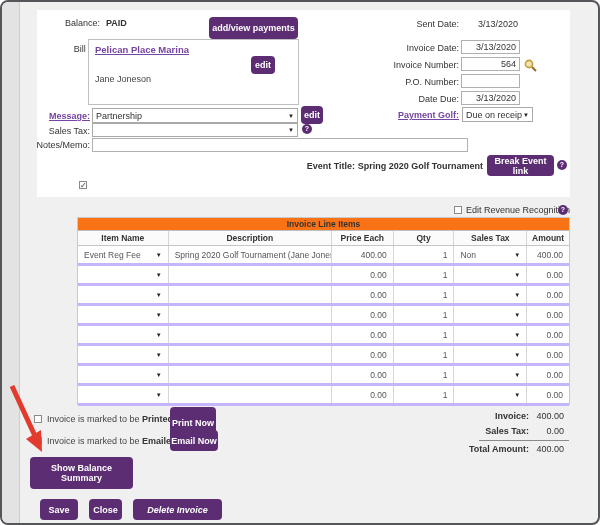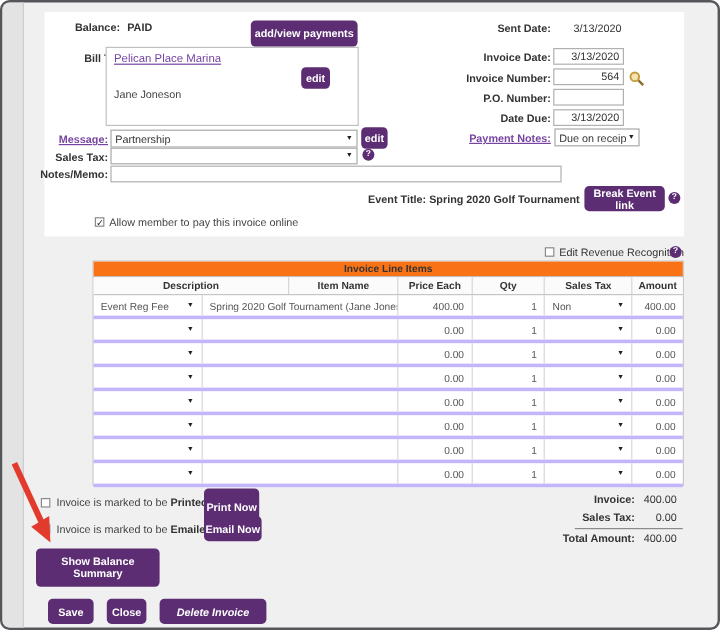--- a/index.html
+++ b/index.html
@@ -4,24 +4,24 @@
 <style>
   * { box-sizing: border-box; margin: 0; padding: 0; }
   html,body { background:#fff; font-family:"Liberation Sans", sans-serif; }
   .frame{ position:relative; width:600px; height:525px; background:#f0f0f0;
           border:2px solid #55565a; border-radius:8px; overflow:hidden;
           font-size:9px; color:#333; }
   .abs{ position:absolute; }
   .left-strip{ position:absolute; left:0; top:0; width:18px; height:525px;
                background:#e3e3e3; border-right:1px solid #cdcdcd; }
   .panel-top{ position:absolute; left:35px; top:8px; width:533px; height:187px; background:#ffffff; }
-  .lbl{ position:absolute; font-weight:bold; color:#333; text-align:right; white-space:nowrap; }
+  .lbl{ position:absolute; font-weight:normal; color:#333; text-align:right; white-space:nowrap; }
   .val{ position:absolute; color:#333; white-space:nowrap; }
   .link{ color:#7644a1; font-weight:bold; text-decoration:underline; cursor:pointer; }
-  .plainlink{ color:#7644a1; text-decoration:underline; cursor:pointer; }
+  .plainlink{ color:#7644a1; text-decoration:underline; cursor:pointer;font-weight:bold; }
   .btn{ position:absolute; background:#5c2d73; color:#fff; font-weight:bold;
         border:none; border-radius:4px; font-size:9px; text-align:center;
         display:flex; align-items:center; justify-content:center; cursor:pointer;
         font-family:"Liberation Sans", sans-serif; }
   .inp{ position:absolute; background:#fff; border:1px solid #b0b0b0; font-size:9px;
         color:#333; display:flex; align-items:center; overflow:hidden; }
   .inp.right{ justify-content:flex-end; padding-right:3px; }
   .sel{ position:absolute; background:#fff; border:1px solid #a9a9a9; font-size:9px;
         color:#333; display:flex; align-items:center; padding-left:3px; overflow:hidden; cursor:pointer; }
   .sel .arrow{ position:absolute; right:3px; font-size:6px; color:#222; }
@@ -92,21 +92,21 @@
   <div class="lbl" style="left:350px;top:75px;width:107px;">P.O. Number:</div>
   <div class="inp right" style="left:459px;top:72px;width:59px;height:14px;">
       <span></span>
     </div>
 
   <div class="lbl" style="left:350px;top:92px;width:107px;">Date Due:</div>
   <div class="inp right" style="left:459px;top:89px;width:59px;height:14px;">
       <span>3/13/2020</span>
     </div>
 
-  <div class="lbl link" style="left:350px;top:108px;width:107px;">Payment Notes:</div>
+  <div class="lbl link" style="left:350px;top:108px;width:107px;">Payment Golf:</div>
   <div class="sel" style="left:460px;top:105px;width:71px;height:15px;">
     <span class="seltext" style="max-width:56px;">Due on receipt</span>
     <span class="arrow">▼</span>
   </div>
 
   <div class="lbl link" style="left:20px;top:109px;width:68px;">Message:</div>
   <div class="sel" style="left:90px;top:106px;width:206px;height:15px;">
     <span class="seltext">Partnership</span>
     <span class="arrow">▼</span>
   </div>
@@ -125,31 +125,30 @@
     </div>
 
   <div class="val" style="left:290px;top:159px;width:191px;text-align:right;font-weight:bold;">
     <span>Event Title:</span>
     <span>Spring 2020 Golf Tournament</span>
   </div>
   <button class="btn" style="left:485px;top:153px;width:67px;height:21px;">Break Event link</button>
   <div class="help" style="left:555px;top:158px;">?</div>
 
   <div class="cb" style="left:77px;top:179px;">✓</div>
-  <div class="val" style="left:89px;top:178px;color:#444;">Allow member to pay this invoice online</div>
 
   <div class="cb" style="left:452px;top:204px;"></div>
   <div class="val" style="left:464px;top:203px;color:#333;">Edit Revenue Recognition</div>
   <div class="help" style="left:556px;top:203px;">?</div>
 
   <div class="table">
     <div class="t-banner">Invoice Line Items</div>
     <div class="t-head">
+      <div class="th c1">Item Name</div>
       <div class="th c2">Description</div>
-      <div class="th c1">Item Name</div>
       <div class="th c3">Price Each</div>
       <div class="th c4">Qty</div>
       <div class="th c5">Sales Tax</div>
       <div class="th c6">Amount</div>
     </div>
     <div>
         <div class="trow">
           <div class="td c1 left">
             <span>Event Reg Fee</span>
             <span class="arrow">▼</span>

